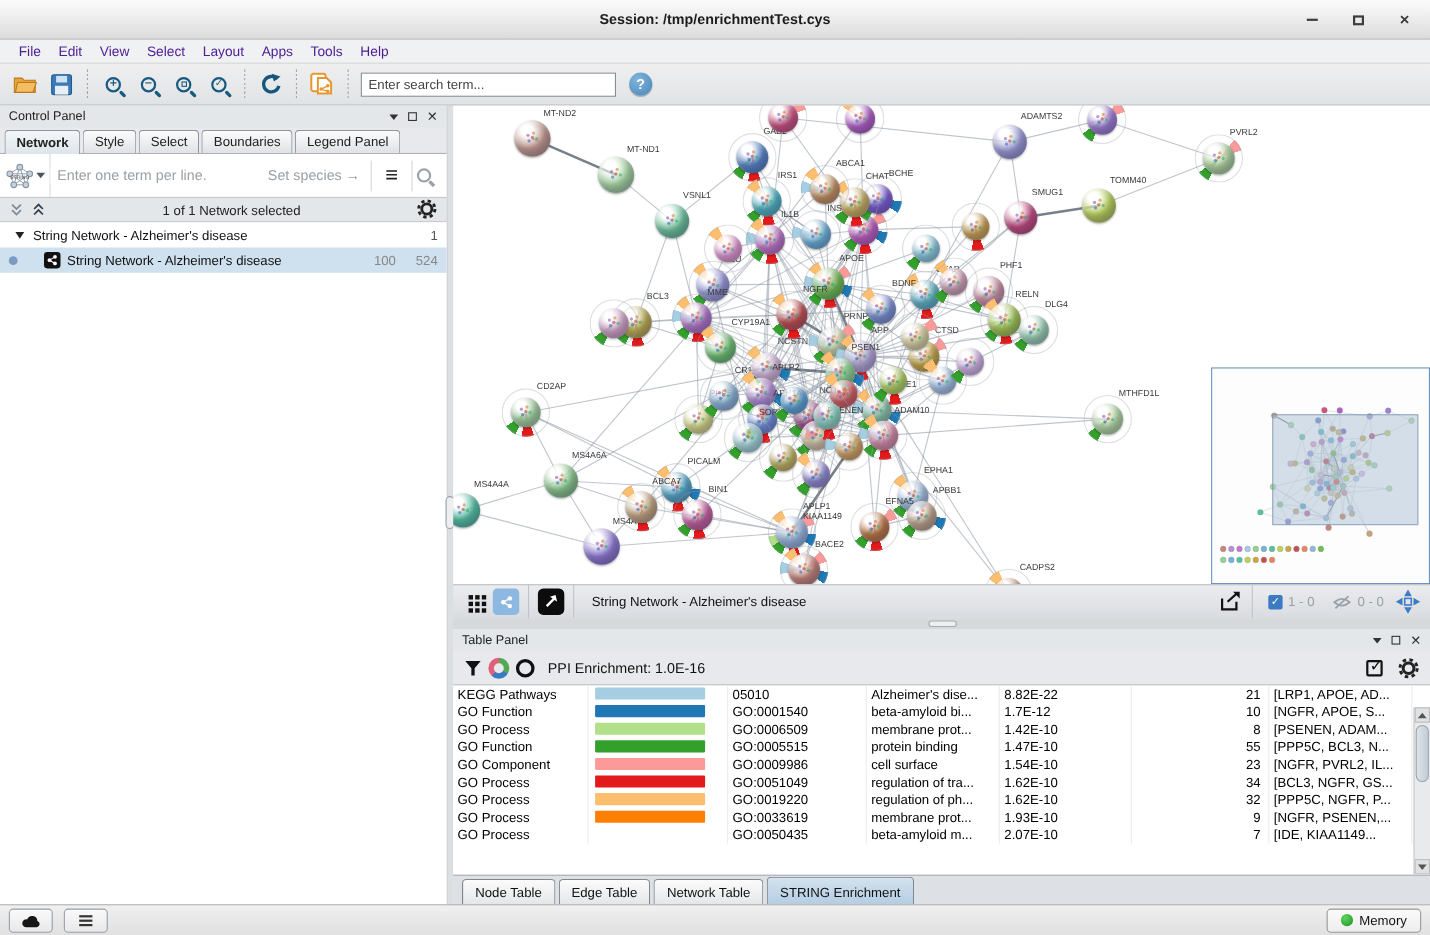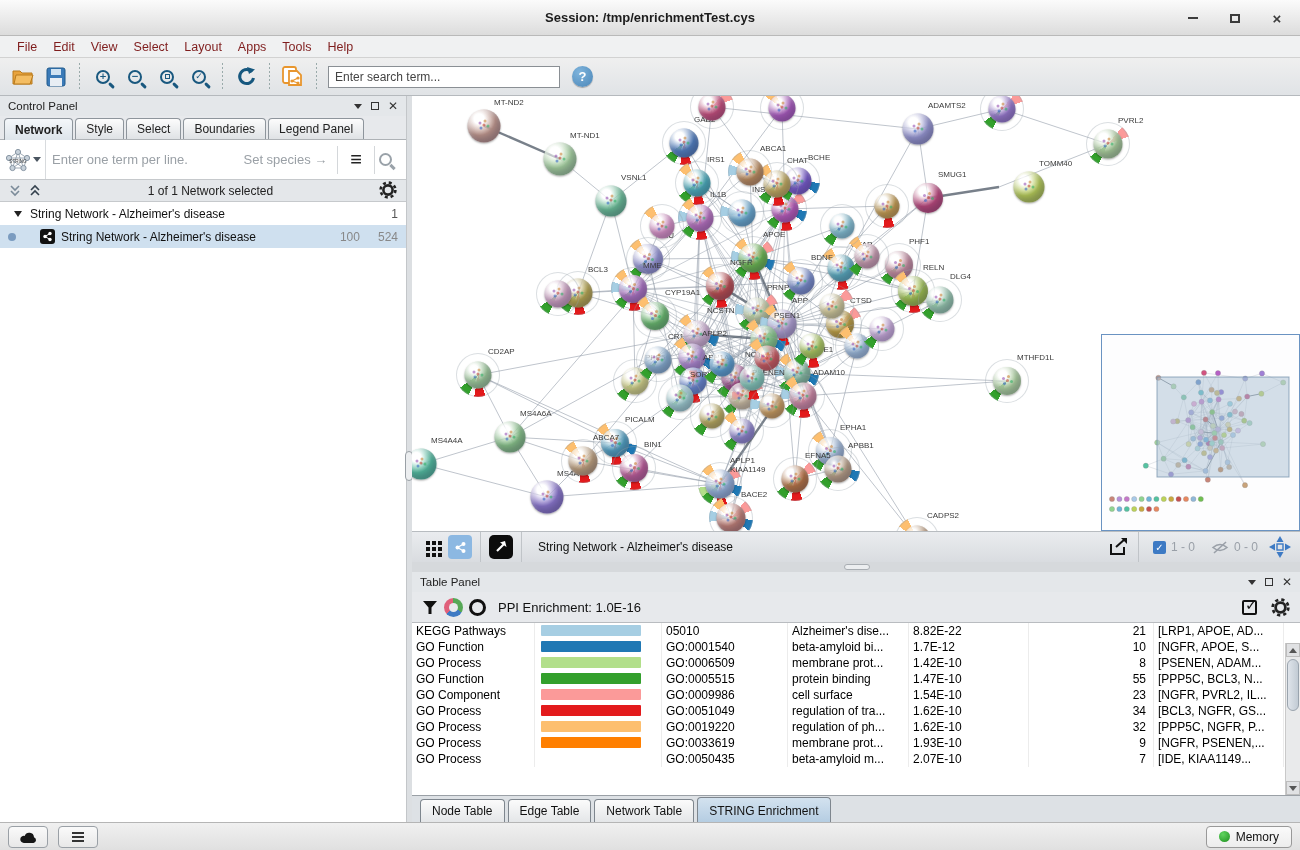--- a/index.html
+++ b/index.html
@@ -11,21 +11,21 @@
     border-bottom:1px solid #b9b9b9; position:relative; display:flex; align-items:center; justify-content:center; }
   #titlebar .ttl { font-weight:bold; font-size:13px; color:#1c1c1c; }
   .winbtns { position:absolute; right:14px; top:0; height:36px; display:flex; align-items:center; gap:24px; }
   .wb { width:18px; height:18px; display:flex; align-items:center; justify-content:center; cursor:default; }
   .wb-min i { width:10px; height:2px; background:#3c3c3c; display:block; }
   .wb-max i { width:10px; height:9px; border:2px solid #3c3c3c; display:block; }
   .wb-close { font-size:15px; font-weight:bold; color:#3c3c3c; }
   
   #menubar { height:22px; background:#f0f1f2; border-bottom:1px solid #d2d2d2;
     display:flex; align-items:center; padding-left:10px; gap:2px; }
-  #menubar .mi { padding:2px 7px; font-size:12.5px; color:#7f1d1d; }
+  #menubar .mi { padding:2px 7px; font-size:12.5px; color:#4c1d95; }
   
   #toolbar { height:38px; background:linear-gradient(#efefef,#e0e3e6); border-bottom:1px solid #b5b9bd;
     display:flex; align-items:center; padding-left:8px; }
   .tb-sep { width:1px; height:28px; margin:0 7px; background:repeating-linear-gradient(#9aa 0 2px, transparent 2px 4px); }
   .tbtn { width:32px; height:30px; display:flex; align-items:center; justify-content:center; }
   .mag { width:14px; height:14px; border:2.6px solid #19587f; border-radius:50%; position:relative; display:block; }
   .mag::after { content:""; position:absolute; width:3px; height:7px; background:#19587f; bottom:-7px; right:-5px;
     transform:rotate(-45deg); border-radius:2px; }
   .mag .mg { position:absolute; inset:0; display:flex; align-items:center; justify-content:center;
     font:bold 9px/1 "DejaVu Sans",sans-serif; color:#19587f; }
@@ -910,21 +910,21 @@
         </div>
         <div class="nnode" style="left: 568px; top: -9px;">
           <div class="ring" style="background: conic-gradient(rgba(0, 0, 0, 0) 0deg, rgba(0, 0, 0, 0) 40deg, rgb(251, 154, 153) 40deg, rgb(251, 154, 153) 70deg, rgba(0, 0, 0, 0) 70deg, rgba(0, 0, 0, 0) 205deg, rgb(51, 160, 44) 205deg, rgb(51, 160, 44) 235deg, rgba(0, 0, 0, 0) 235deg, rgba(0, 0, 0, 0) 360deg);"></div>
           <div class="ball" style="width: 27px; height: 27px; background: radial-gradient(circle at 35% 28%, rgb(255, 255, 255) 2%, rgba(255, 255, 255, 0.55) 16%, rgb(160, 127, 214) 52%, rgb(160, 127, 214) 100%);"></div>
         </div>
         <div class="nnode" style="left: 674px; top: 26px;">
           <div class="ring" style="background: conic-gradient(rgba(0, 0, 0, 0) 0deg, rgba(0, 0, 0, 0) 40deg, rgb(251, 154, 153) 40deg, rgb(251, 154, 153) 70deg, rgba(0, 0, 0, 0) 70deg, rgba(0, 0, 0, 0) 205deg, rgb(51, 160, 44) 205deg, rgb(51, 160, 44) 235deg, rgba(0, 0, 0, 0) 235deg, rgba(0, 0, 0, 0) 360deg);"></div>
           <div class="ball" style="width: 29px; height: 29px; background: radial-gradient(circle at 35% 28%, rgb(255, 255, 255) 2%, rgba(255, 255, 255, 0.55) 16%, rgb(178, 216, 158) 52%, rgb(178, 216, 158) 100%);"></div>
           <span class="nlabel">PVRL2</span>
         </div>
-        <div class="nnode" style="left: 595px; top: 69px;">
+        <div class="nnode" style="left: 565px; top: 69px;">
           <div class="ball" style="width: 31px; height: 31px; background: radial-gradient(circle at 35% 28%, rgb(255, 255, 255) 2%, rgba(255, 255, 255, 0.55) 16%, rgb(188, 211, 86) 52%, rgb(188, 211, 86) 100%);"></div>
           <span class="nlabel">TOMM40</span>
         </div>
         <div class="nnode" style="left: 494px; top: 80px;">
           <div class="ball" style="width: 30px; height: 30px; background: radial-gradient(circle at 35% 28%, rgb(255, 255, 255) 2%, rgba(255, 255, 255, 0.55) 16%, rgb(195, 74, 125) 52%, rgb(195, 74, 125) 100%);"></div>
           <span class="nlabel">SMUG1</span>
         </div>
         <div class="nnode" style="left: 465px; top: 147px;">
           <div class="ring" style="background: conic-gradient(rgba(0, 0, 0, 0) 0deg, rgba(0, 0, 0, 0) 205deg, rgb(51, 160, 44) 205deg, rgb(51, 160, 44) 235deg, rgba(0, 0, 0, 0) 235deg, rgba(0, 0, 0, 0) 360deg);"></div>
           <div class="ball" style="width: 28px; height: 28px; background: radial-gradient(circle at 35% 28%, rgb(255, 255, 255) 2%, rgba(255, 255, 255, 0.55) 16%, rgb(207, 147, 164) 52%, rgb(207, 147, 164) 100%);"></div>

